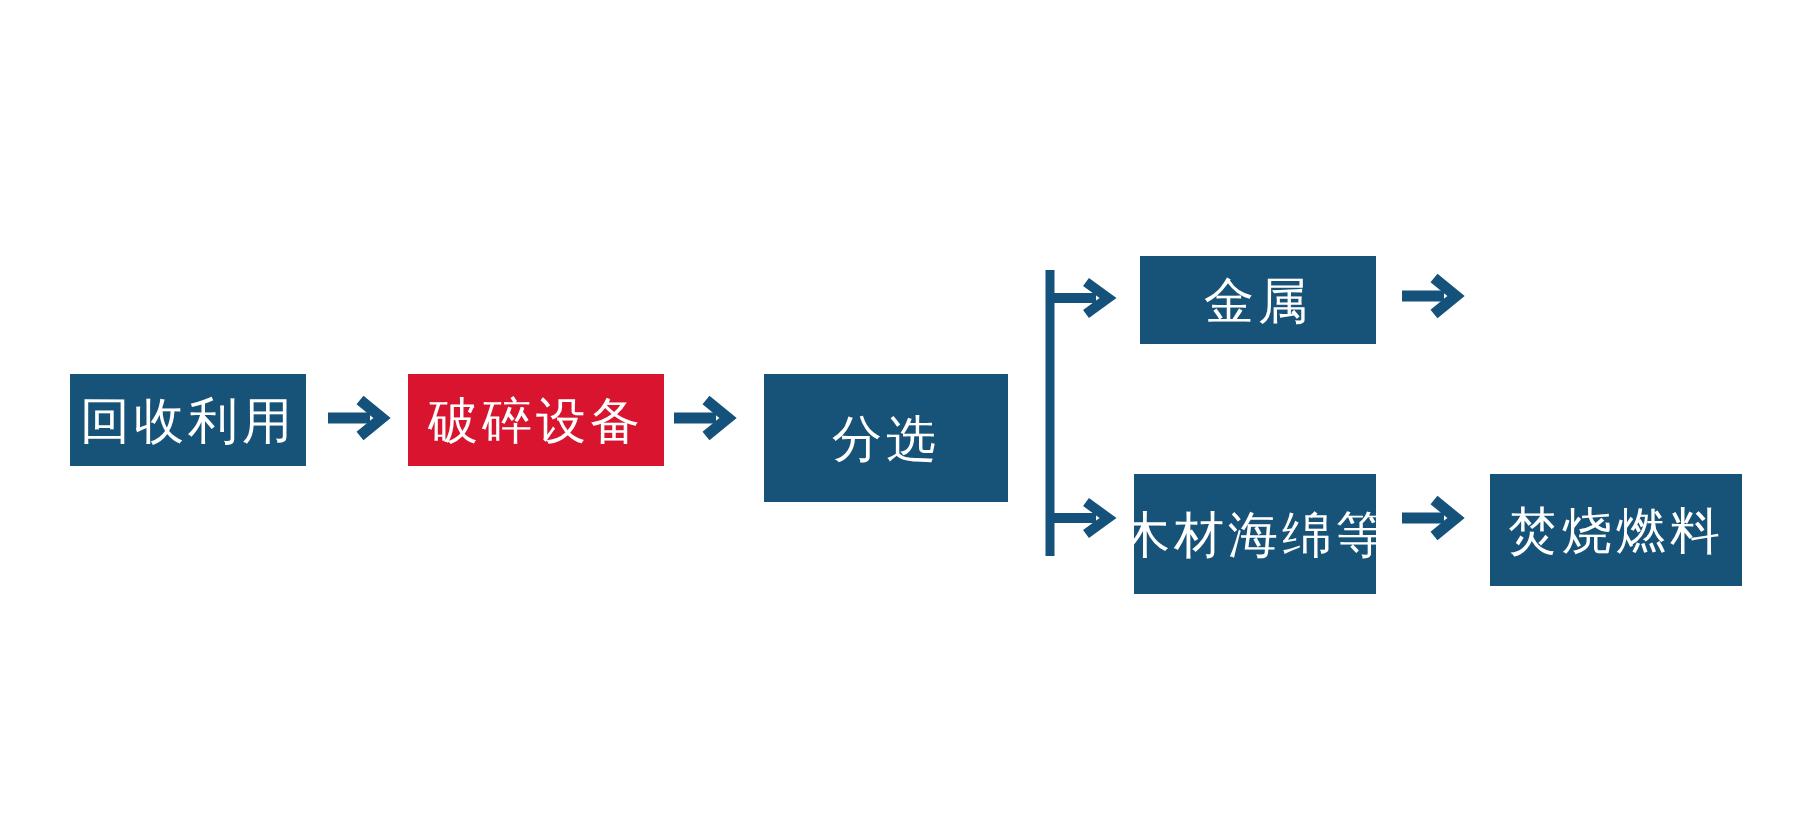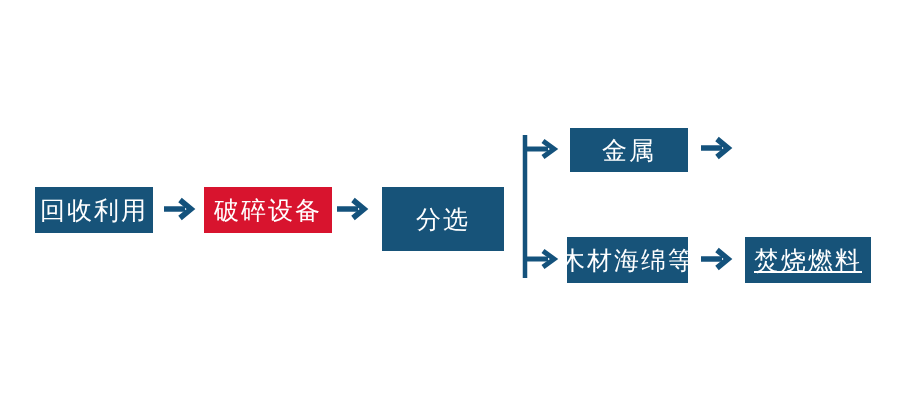--- a/index.html
+++ b/index.html
@@ -63,22 +63,22 @@
   </svg>
 
   <div class="node" style="left:570px;top:128px;width:118px;height:44px;">金属</div>
 
   <svg class="arrow-svg" style="left:699px;top:134px;" width="36" height="28" viewBox="0 0 36 28">
     <line x1="2" y1="14" x2="23" y2="14" stroke-width="5.5"></line>
     <path d="M18 5 L29 14 L18 23" fill="none" stroke-width="5.5"></path>
   </svg>
 
 
-  <div class="node" style="left:567px;top:237px;width:121px;height:46px;">木材海绵等</div>
+  <div class="node" style="left:567px;top:237px;width:121px;height:60px;">木材海绵等</div>
 
   <svg class="arrow-svg" style="left:699px;top:245px;" width="36" height="28" viewBox="0 0 36 28">
     <line x1="2" y1="14" x2="23" y2="14" stroke-width="5.5"></line>
     <path d="M18 5 L29 14 L18 23" fill="none" stroke-width="5.5"></path>
   </svg>
 
-  <div class="node" style="left:745px;top:237px;width:126px;height:46px;text-decoration:underline;">焚烧燃料</div>
+  <div class="node" style="left:745px;top:237px;width:126px;height:56px;">焚烧燃料</div>
 
 </div>
 
 </body></html>

